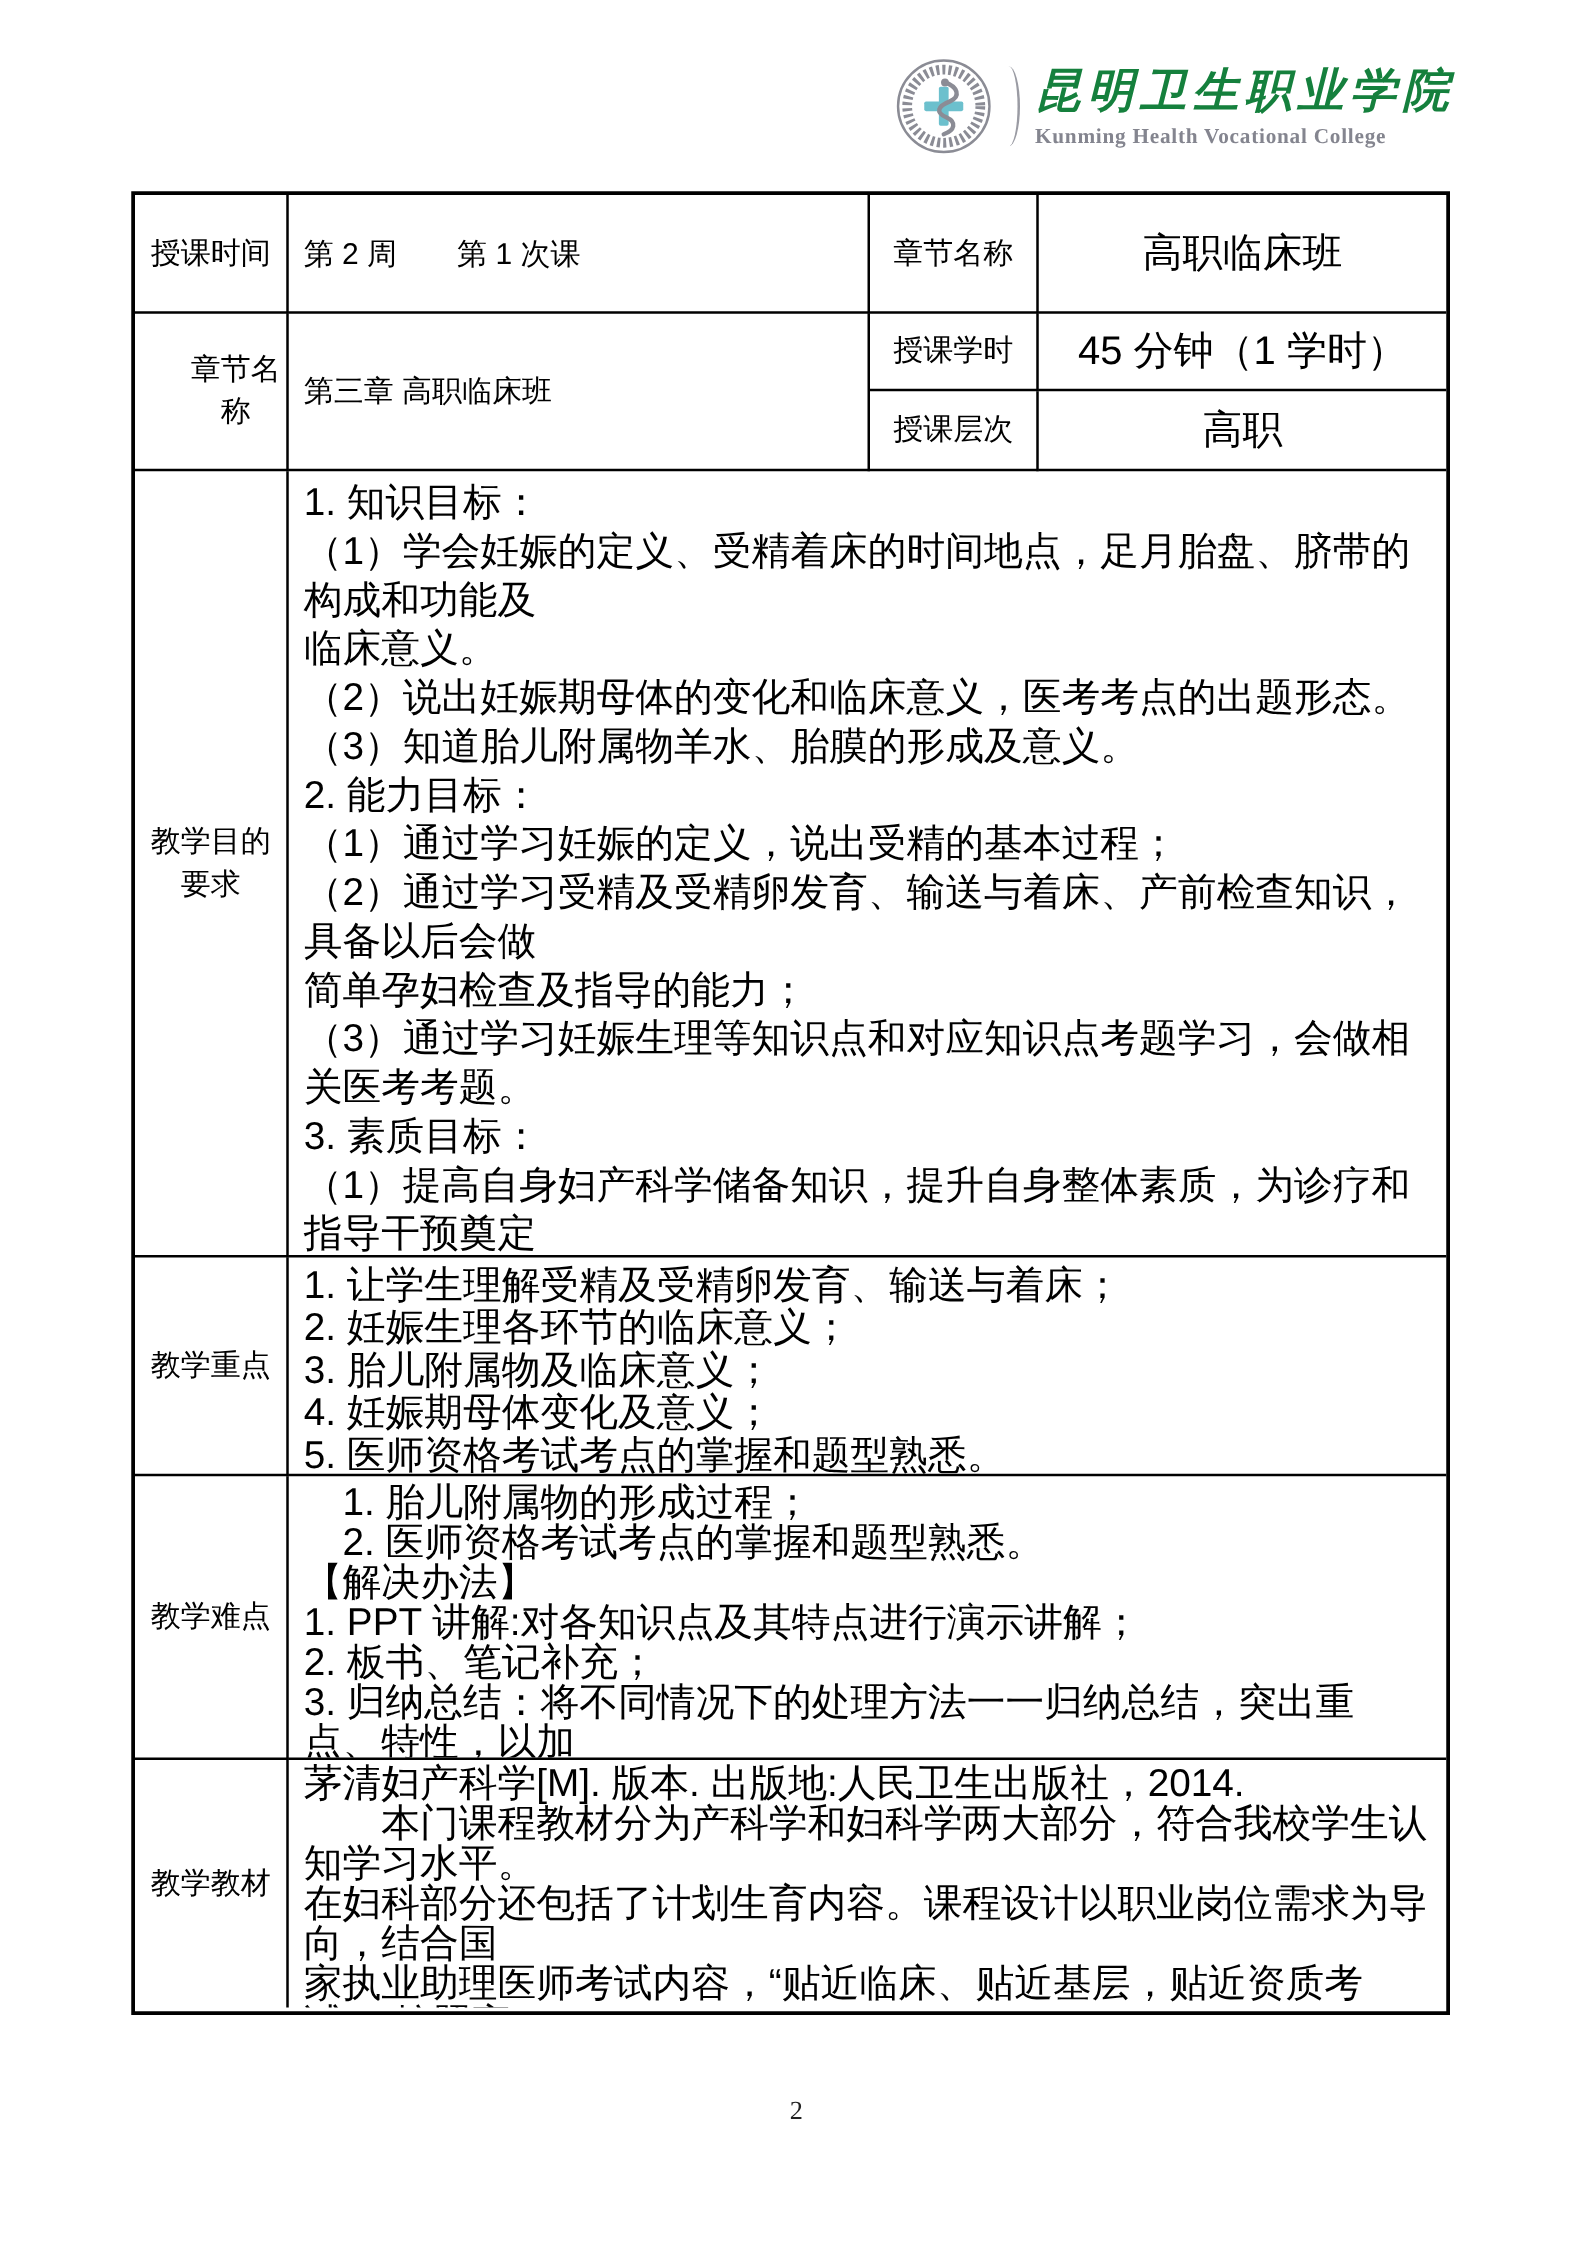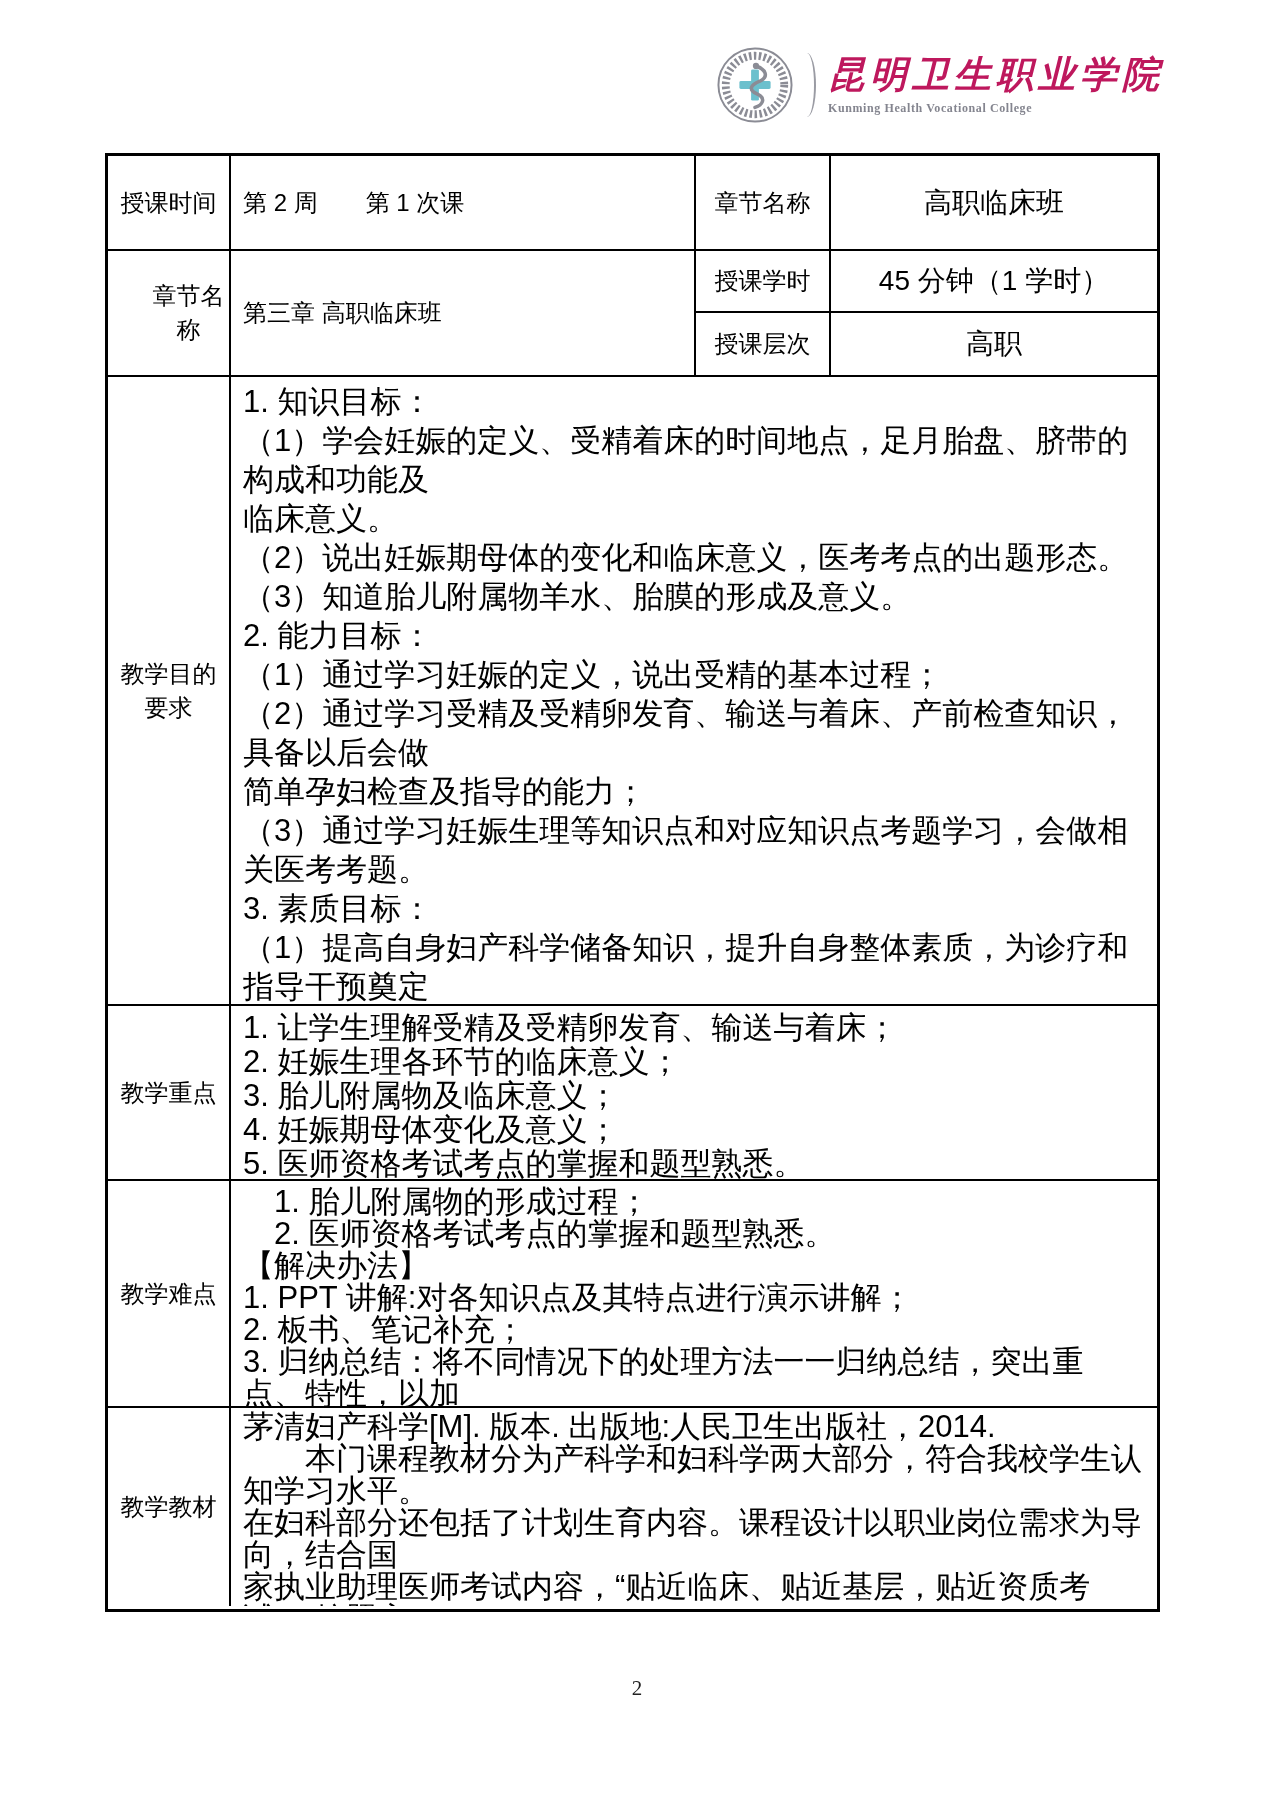--- a/index.html
+++ b/index.html
@@ -21,25 +21,25 @@
   .seal-arc{
     width:16px;height:64px;
     border-right:2px solid #9a9ba3;
     border-radius:0 50% 50% 0 / 0 50% 50% 0;
     margin-left:-6px;margin-right:2px;
   }
   .logo-text{display:flex;flex-direction:column;align-items:flex-start;line-height:1;}
   .logo-zh{
     font-family:"DejaVu Serif",serif;
     font-style:italic;font-weight:700;
-    font-size:37px;color:#be185d;letter-spacing:5px;white-space:nowrap;
+    font-size:37px;color:#15803d;letter-spacing:5px;white-space:nowrap;
   }
   .logo-en{
     font-family:"Liberation Serif",serif;
-    font-weight:700;font-size:12px;color:#84858f;
+    font-weight:700;font-size:17px;color:#84858f;
     letter-spacing:0.6px;margin-top:9px;white-space:nowrap;
   }
 
   
   .doc-table{
     position:absolute;left:105px;top:153px;
     width:1055px;height:1459px;
     box-sizing:border-box;
     border:3px solid #000;
     display:grid;
@@ -53,21 +53,21 @@
     overflow:hidden;
   }
   .cell.no-r{border-right:none;}
   .cell.no-b{border-bottom:none;}
   .lbl{
     display:flex;align-items:center;justify-content:center;
     text-align:center;font-size:24px;white-space:pre-line;line-height:34px;
   }
   .hval{
     display:flex;align-items:center;justify-content:center;
-    text-align:center;font-size:28px;
+    text-align:center;font-size:32px;
   }
   .hval-left{
     display:flex;align-items:center;justify-content:flex-start;
     padding-left:12px;font-size:24px;
   }
   .content{
     white-space:pre-line;
     font-size:31px;
     padding:5px 12px 0 12px;
   }

